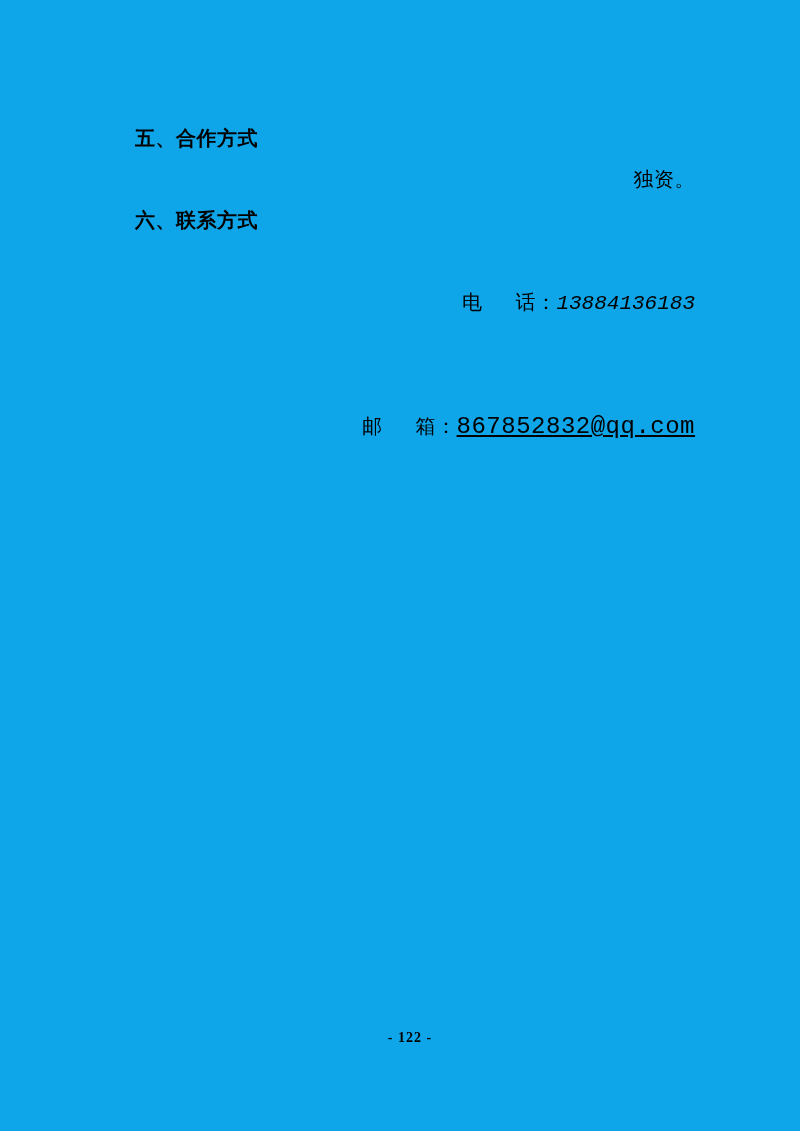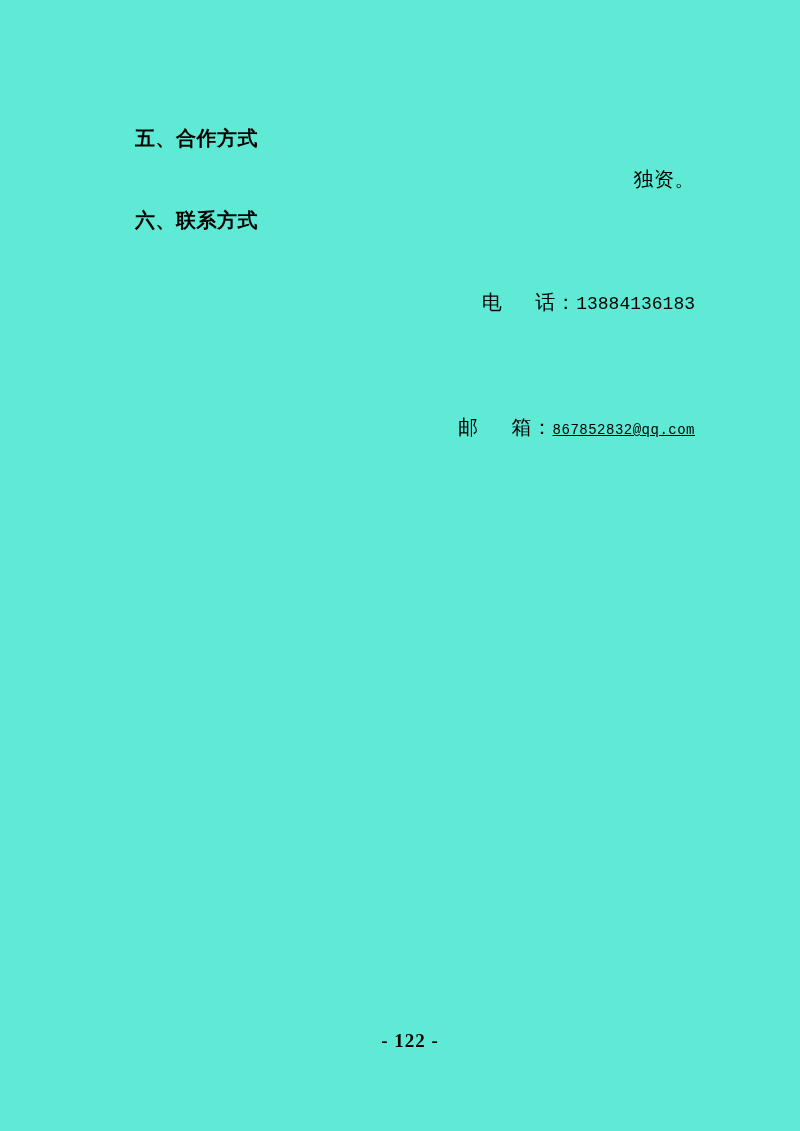--- a/index.html
+++ b/index.html
@@ -11,21 +11,21 @@
     width: 800px;
     height: 1131px;
     position: relative;
     font-family: "Liberation Serif", serif;
     color: #000000;
     overflow: hidden;
   }
   .page {
     position: absolute;
     inset: 0;
-    background: #5eead4;
+    background: #0ea5e9;
   }
   .content {
     position: absolute;
     left: 135px;
     top: 118px;
     width: 560px;
   }
   .line {
     font-size: 20px;
     line-height: 41px;
@@ -40,37 +40,38 @@
     letter-spacing: 0.5px;
   }
   .bold {
     font-weight: bold;
   }
   .indent {
     padding-left: 2px;
   }
   .mono {
     font-family: "Liberation Mono", monospace;
-    font-size: 18px;
+    font-size: 21px;
     letter-spacing: 0px;
+    font-style: italic;
   }
   .email-link {
     font-family: "Liberation Mono", monospace;
-    font-size: 14px;
+    font-size: 24px;
     text-decoration: underline;
     color: #000000;
   }
   .footer {
     position: absolute;
     left: 0;
     right: 0;
     top: 1030px;
     text-align: center;
     font-family: "Liberation Serif", serif;
-    font-size: 19px;
+    font-size: 14px;
     font-weight: bold;
     letter-spacing: 1px;
   }
   .pagenum-wrap {
     display: inline-block;
     transform: translateX(10px);
   }
 </style>
 </head>
 <body>

